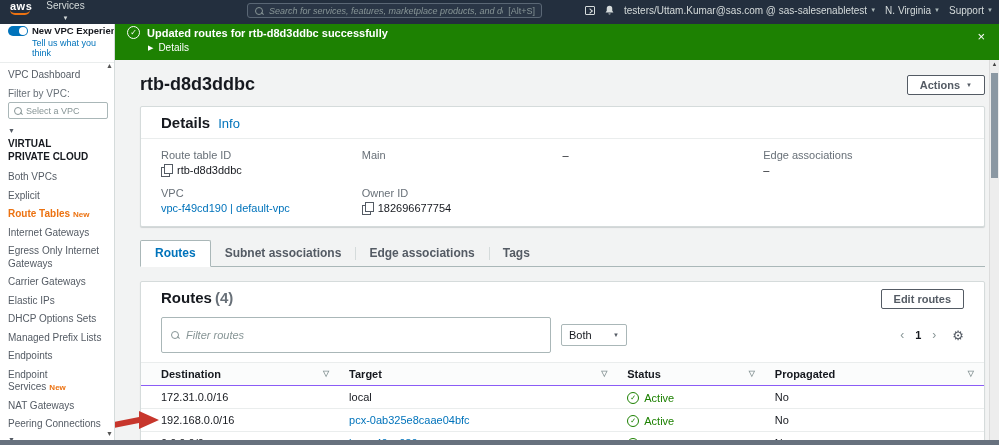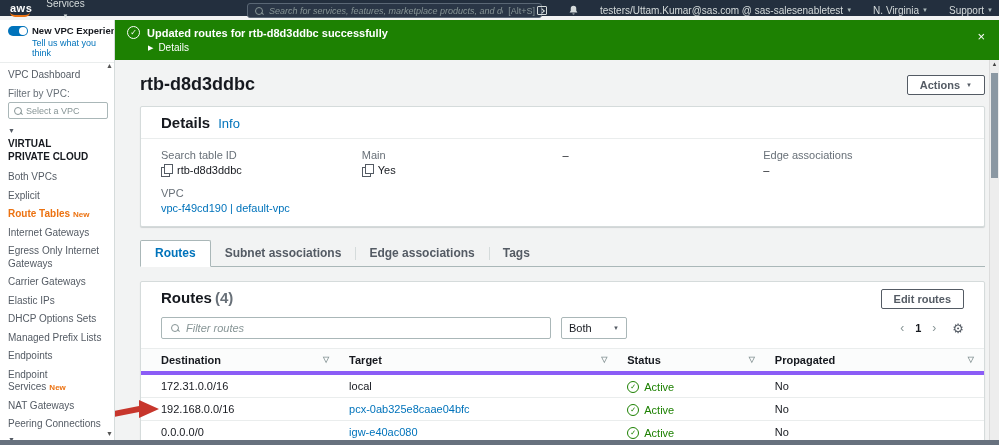--- a/index.html
+++ b/index.html
@@ -2,36 +2,36 @@
 <html><head>
 <meta charset="utf-8">
 <style>
   * { margin:0; padding:0; box-sizing:border-box; }
   body {
     width:999px; height:445px; overflow:hidden; position:relative;
     font-family:"Liberation Sans", sans-serif; background:#f2f3f3; font-size:11px; color:#16191f;
   }
   
   .topnav {
-    position:absolute; top:0; left:0; width:999px; height:16px; background:#232f3e;
-    display:flex; align-items:center; color:#d5dbdb; font-size:10px; z-index:80;
+    position:absolute; top:0; left:0; width:999px; height:24px; background:#232f3e;
+    display:flex; align-items:flex-start; color:#d5dbdb; font-size:10px; z-index:80;
   }
   .aws-logo { color:#fff; font-weight:bold; font-size:11px; margin:0 14px 0 10px; position:relative; letter-spacing:.5px; }
   .aws-logo::after { content:""; position:absolute; left:0; right:2px; bottom:-3px; height:3px;
     border-bottom:2px solid #ec7211; border-radius:0 0 8px 8px; }
   .nav-menu { display:flex; align-items:center; gap:4px; margin-right:10px; cursor:default;flex-direction:column; }
   .caret { font-size:6px; color:#aab7b8; }
   .caret-white { font-size:6px; color:#d5dbdb; }
   .nav-search { position:absolute; left:247px; top:3px; width:295px; height:15px; border:1px solid #5a6775;
     border-radius:3px; display:flex; align-items:center; padding:0 6px; gap:5px; background:#2a3646; }
   .nav-search input { flex:1; background:transparent; border:none; outline:none; color:#d5dbdb; font-size:9px; min-width:0;
     font-family:"Liberation Sans", sans-serif; }
   .nav-search input::placeholder { color:#879596; font-style:italic; }
   .shortcut { color:#879596; font-size:9px; white-space:nowrap; }
-  .nav-right { position:absolute; right:6px; top:0; height:20px; display:flex; align-items:center; gap:21px; }
+  .nav-right { position:absolute; right:6px; top:0; height:20px; display:flex; align-items:center; gap:9px; }
   .term-icon { width:10px; height:9px; border:1px solid #d5dbdb; border-radius:1px; position:relative; display:inline-block; }
   .term-icon::after { content:""; position:absolute; left:2px; top:2px; width:3px; height:3px; border-left:1px solid #d5dbdb; border-bottom:1px solid #d5dbdb; transform:rotate(-135deg); }
   .nav-text { display:flex; align-items:center; gap:3px; white-space:nowrap; }
   
   .mag { position:relative; width:10px; height:10px; display:inline-block; flex:none; }
   .mag::before { content:""; position:absolute; left:1px; top:1px; width:6px; height:6px; border:1px solid #879596; border-radius:50%; }
   .mag::after { content:""; position:absolute; left:7px; top:7px; width:3px; height:1px; background:#879596; transform:rotate(45deg); }
   
   .sidebar { position:absolute; left:0; top:20px; width:115px; height:425px; background:#fff;
     border-right:1px solid #d5dbdb; font-size:10px; color:#545b64; overflow:hidden; z-index:10; }
@@ -83,35 +83,35 @@
   
   .tabs { margin-top:13px; display:flex; align-items:flex-end; border-bottom:1px solid #aab7b8; }
   .tab { padding:5px 14px 6px; font-size:12px; font-weight:bold; color:#545b64; cursor:pointer; position:relative; }
   .tab.active { background:#fff; border:1px solid #aab7b8; border-bottom:1px solid #fff; margin-bottom:-1px;
     color:#0073bb; border-radius:2px 2px 0 0; }
   .tab:not(.active):not(:nth-child(2))::before { content:""; position:absolute; left:0; top:6px; bottom:6px; width:1px; background:#d5dbdb; }
   
   .routes-card { margin-top:14px; }
   .routes-head { display:flex; justify-content:space-between; align-items:flex-start; padding:7px 20px 4px; }
   .filter-row { display:flex; align-items:center; padding:4px 20px 9px; gap:10px; }
-  .filter-box { width:390px; height:22px; border:1px solid #aab7b8; border-radius:2px; display:flex;
+  .filter-box { width:390px; height:36px; border:1px solid #aab7b8; border-radius:2px; display:flex;
     align-items:center; gap:6px; padding:0 8px; background:#fff;justify-content:center; }
   .filter-box input { flex:1; border:none; outline:none; font-size:11px; color:#16191f; min-width:0;
     font-family:"Liberation Sans", sans-serif; }
   .filter-box input::placeholder { color:#879596; font-style:italic; }
   .both-select { width:66px; height:22px; border:1px solid #aab7b8; border-radius:2px; display:flex;
     justify-content:space-between; align-items:center; padding:0 7px; cursor:pointer; background:#fff; }
   .both-select .caret-dark { font-size:6px; color:#545b64; }
   .spacer { flex:1; }
   .pagination { display:flex; align-items:center; gap:11px; color:#879596; font-size:12px; }
   .page-num { color:#16191f; font-weight:bold; font-size:11px; }
   .gear { font-size:13px; color:#545b64; margin-left:6px; cursor:pointer; }
   table.routes-table { width:100%; border-collapse:collapse; font-size:11px; }
   .routes-table th { text-align:left; font-weight:bold; color:#16191f; padding:5px 10px;
-    border-top:1px solid #eaeded; border-bottom:4px solid #8b5cf6; background:#fbfcfc; }
+    border-top:1px solid #eaeded; border-bottom:1px solid #8b5cf6; background:#fbfcfc; }
   .routes-table th .sort { float:right; color:#879596; font-size:8px; margin-top:1px; }
   .routes-table td { padding:4px 10px; border-bottom:1px solid #eaeded; color:#16191f; }
   .routes-table th:first-child, .routes-table td:first-child { padding-left:20px; }
   .dest-cell { position:relative; }
   .status { display:inline-flex; align-items:center; gap:5px; color:#1d8102; }
   .check-circle { width:12px; height:12px; border:1px solid #1d8102; border-radius:50%; display:inline-flex;
     align-items:center; justify-content:center; font-size:7px; color:#1d8102; flex:none; }
   .annot-arrow { position:absolute; left:-32px; top:50%; transform:translateY(-50%); z-index:60; line-height:0; }
   
   .vscroll { position:absolute; right:0; top:40px; bottom:0; width:10px; background:#ededed; border-left:1px solid #dcdcdc; z-index:25; }
@@ -218,48 +218,51 @@
       </button>
     </div>
 
     <div class="card">
       <div class="card-head">
         <span class="card-title">Details</span>
         <span class="info-link">Info</span>
       </div>
       <div class="details-grid">
         <div class="field">
-          <div class="field-label">Search table ID</div>
+          <div class="field-label">Route table ID</div>
           <div class="field-value">
               <span class="copy-icon"></span>
               <span>rtb-d8d3ddbc</span>
             </div>
         </div>
         <div class="field">
           <div class="field-label">Main</div>
+        </div>
+        <div class="field">
+          <div class="field-value">
+              <span>–</span>
+            </div>
+        </div>
+        <div class="field">
+          <div class="field-label">Edge associations</div>
+          <div class="field-value">
+              <span>–</span>
+            </div>
+        </div>
+        <div class="field">
+          <div class="field-label">VPC</div>
+          <div class="field-value">
+              <span class="value-link">vpc-f49cd190 | default-vpc</span>
+            </div>
+        </div>
+        <div class="field">
+          <div class="field-label">Owner ID</div>
           <div class="field-value">
               <span class="copy-icon"></span>
-              <span>Yes</span>
-            </div>
-        </div>
-        <div class="field">
-          <div class="field-value">
-              <span>–</span>
-            </div>
-        </div>
-        <div class="field">
-          <div class="field-label">Edge associations</div>
-          <div class="field-value">
-              <span>–</span>
-            </div>
-        </div>
-        <div class="field">
-          <div class="field-label">VPC</div>
-          <div class="field-value">
-              <span class="value-link">vpc-f49cd190 | default-vpc</span>
+              <span>182696677754</span>
             </div>
         </div>
       </div>
     </div>
 
     <div class="tabs">
       <div class="tab active">Routes</div>
       <div class="tab">Subnet associations</div>
       <div class="tab">Edge associations</div>
       <div class="tab">Tags</div>

